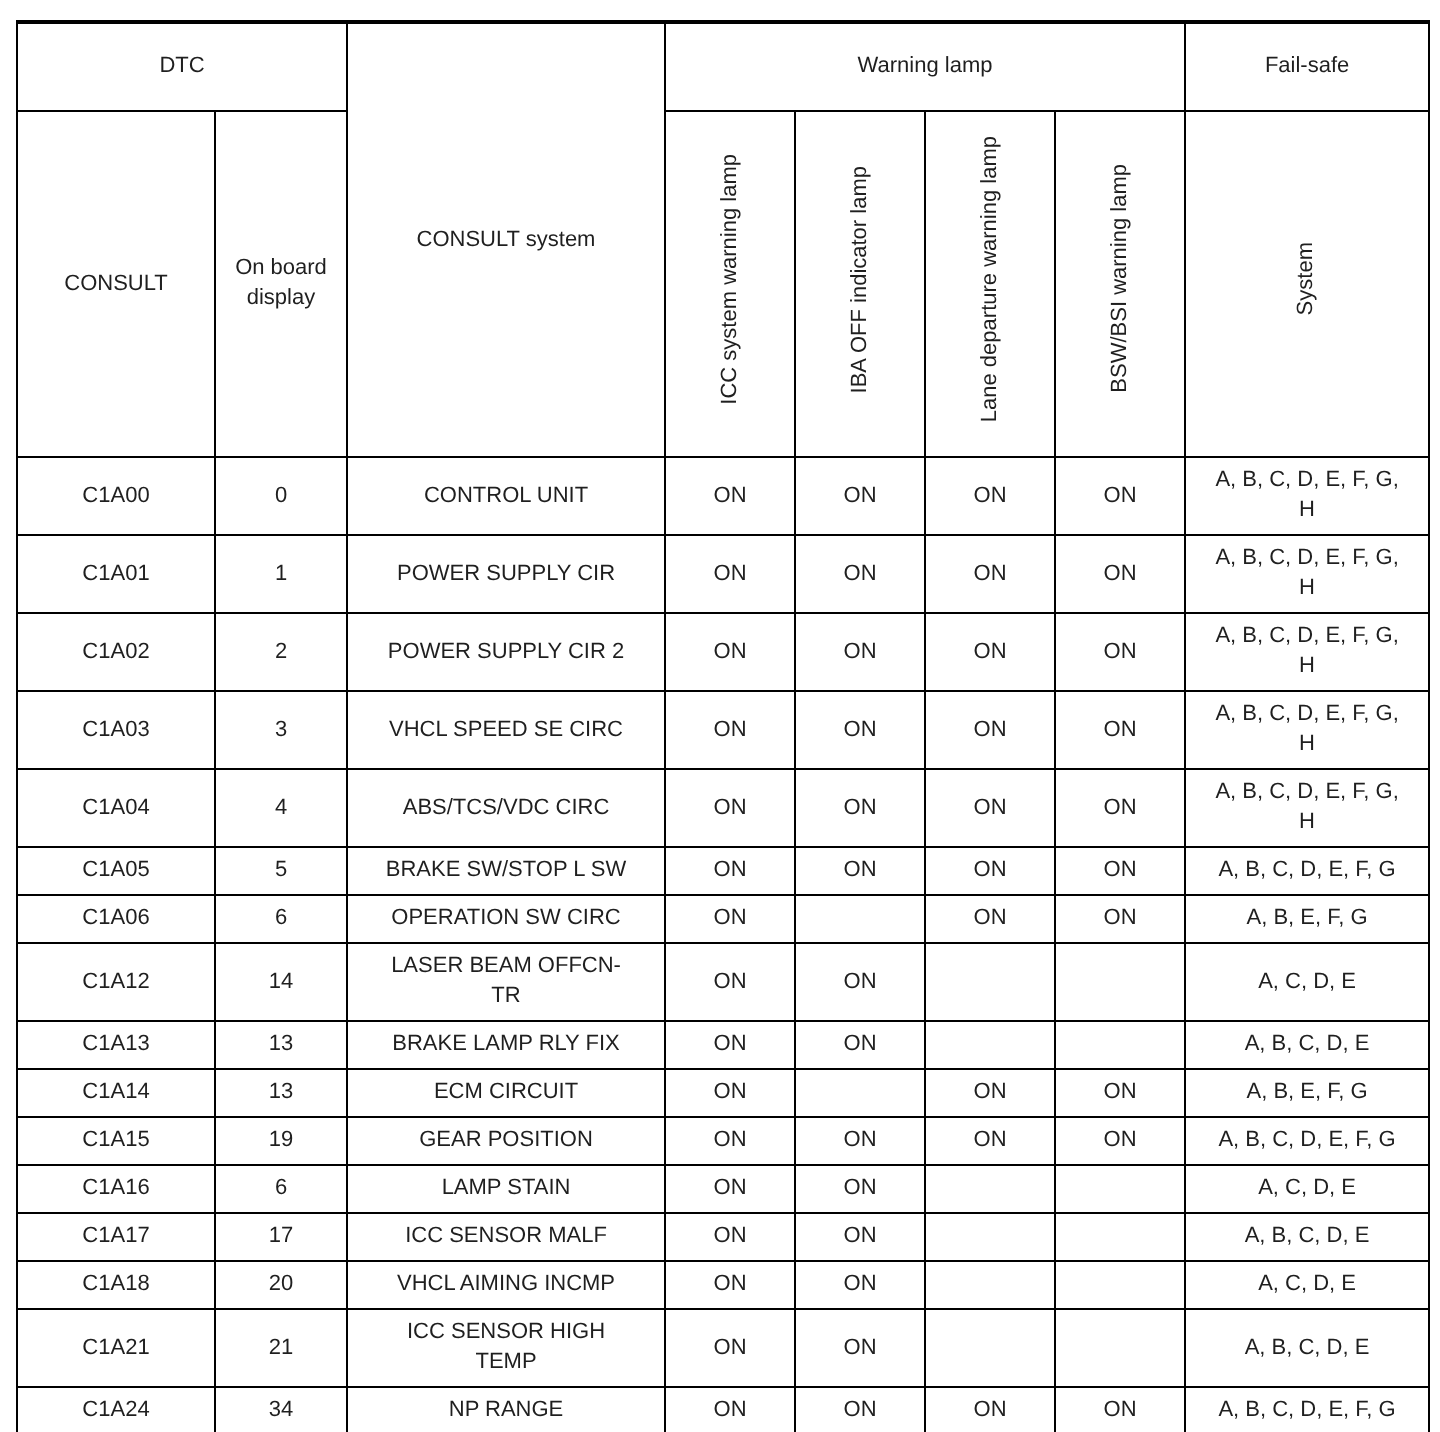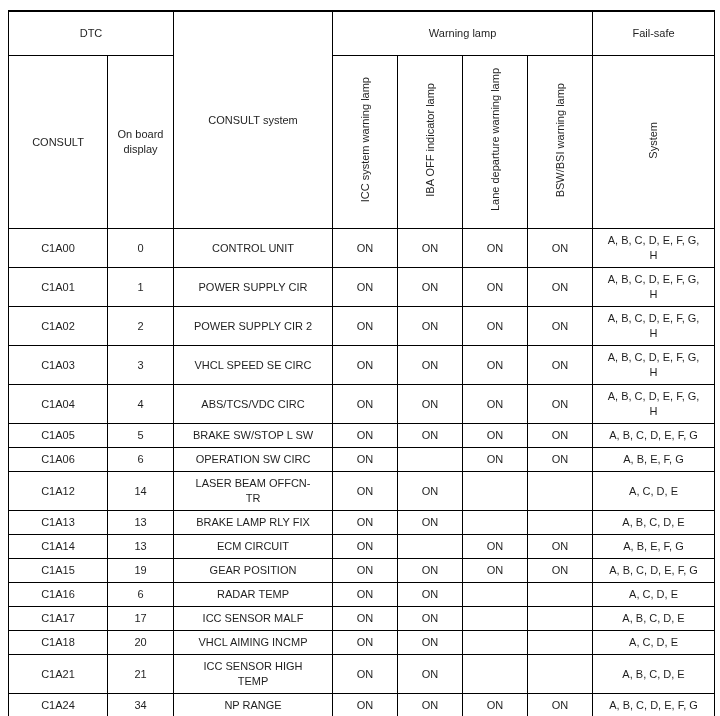--- a/index.html
+++ b/index.html
@@ -217,21 +217,21 @@
           <td class="wrapcell">GEAR POSITION</td>
           <td>ON</td>
           <td>ON</td>
           <td>ON</td>
           <td>ON</td>
           <td class="syscell">A, B, C, D, E, F, G</td>
         </tr>
         <tr>
           <td>C1A16</td>
           <td>6</td>
-          <td class="wrapcell">RADAR TEMP</td>
+          <td class="wrapcell">LAMP STAIN</td>
           <td>ON</td>
           <td>ON</td>
           <td></td>
           <td></td>
           <td class="syscell">A, C, D, E</td>
         </tr>
         <tr>
           <td>C1A17</td>
           <td>17</td>
           <td class="wrapcell">ICC SENSOR MALF</td>

